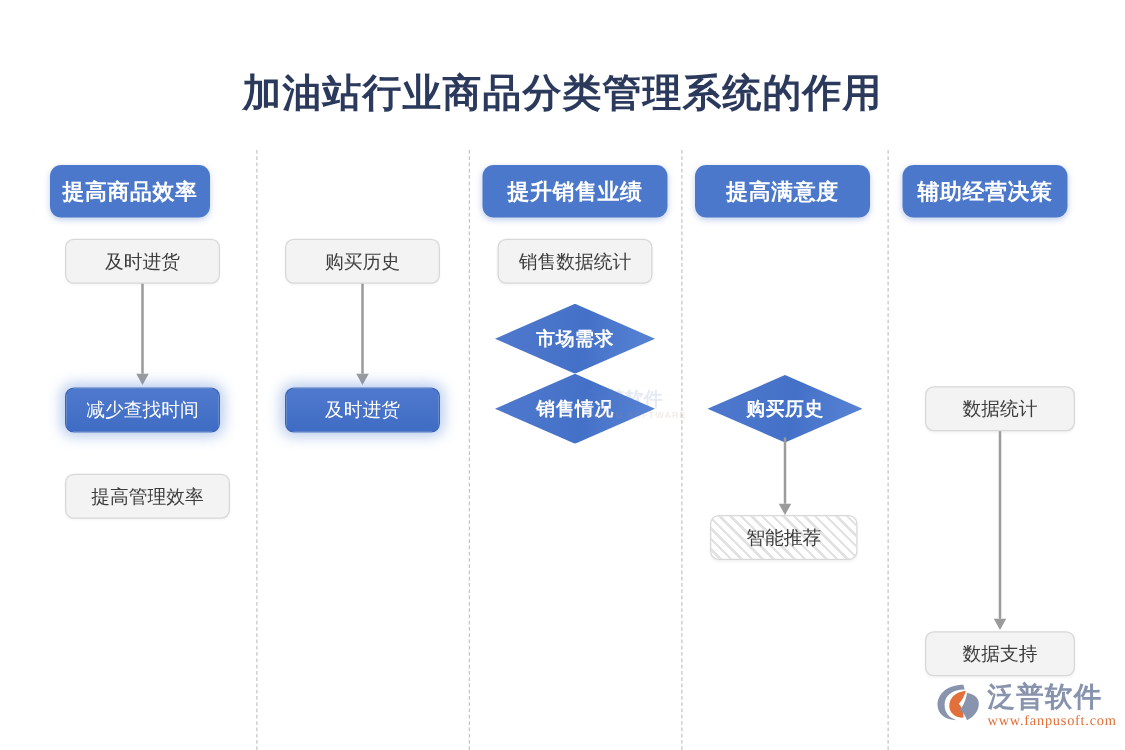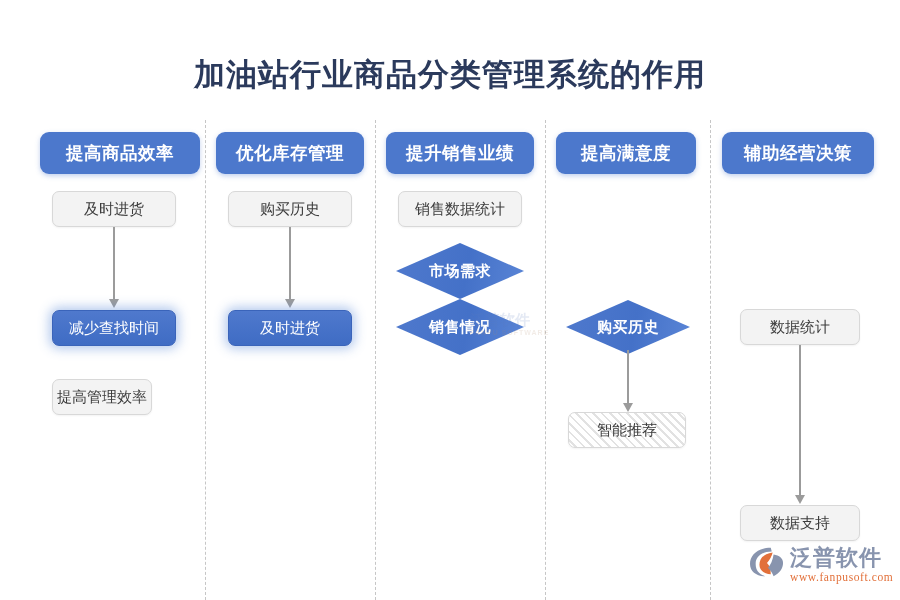--- a/index.html
+++ b/index.html
@@ -186,34 +186,33 @@
 
 <div id="canvas">
 
   <div id="page-title">加油站行业商品分类管理系统的作用</div>
 
   <div class="col-sep" style="left:205px;"></div>
   <div class="col-sep" style="left:375px;"></div>
   <div class="col-sep" style="left:545px;"></div>
   <div class="col-sep" style="left:710px;"></div>
 
-  <div class="col-header" style="left:40px; top:132px; width:160px;">提高商品效率</div>
+  <div class="col-header" style="left:40px; top:132px; width:128px;">提高商品效率</div>
 
   <div class="node plain" style="left:52px; top:191px; width:124px;">及时进货</div>
 
   <div class="connector" style="left:52px; top:227px; width:124px; height:81px;">
     <div class="line" style="height:72px;"></div>
     <div class="head"></div>
   </div>
 
   <div class="node accent" style="left:52px; top:310px; width:124px;">减少查找时间</div>
 
-  <div class="node plain" style="left:52px; top:379px; width:100px;">提高管理效率</div>
-
-  <div class="col-header" style="left:216px; top:132px; width:148px;">优化库存管理</div>
+  <div class="node plain" style="left:52px; top:379px; width:132px;">提高管理效率</div>
+
 
   <div class="node plain" style="left:228px; top:191px; width:124px;">购买历史</div>
 
   <div class="connector" style="left:228px; top:227px; width:124px; height:81px;">
     <div class="line" style="height:72px;"></div>
     <div class="head"></div>
   </div>
 
   <div class="node accent" style="left:228px; top:310px; width:124px;">及时进货</div>
 
@@ -238,21 +237,21 @@
     <div class="dlabel">购买历史</div>
   </div>
 
   <div class="connector" style="left:566px; top:350px; width:124px; height:62px;">
     <div class="line" style="height:53px;"></div>
     <div class="head"></div>
   </div>
 
   <div class="node hatched" style="left:568px; top:412px; width:118px;">智能推荐</div>
 
-  <div class="col-header" style="left:722px; top:132px; width:152px;">辅助经营决策</div>
+  <div class="col-header" style="left:722px; top:132px; width:132px;">辅助经营决策</div>
 
   <div class="node plain" style="left:740px; top:309px; width:120px;">数据统计</div>
 
   <div class="connector" style="left:740px; top:345px; width:120px; height:159px;">
     <div class="line" style="height:150px;"></div>
     <div class="head"></div>
   </div>
 
   <div class="node plain" style="left:740px; top:505px; width:120px;">数据支持</div>
 

